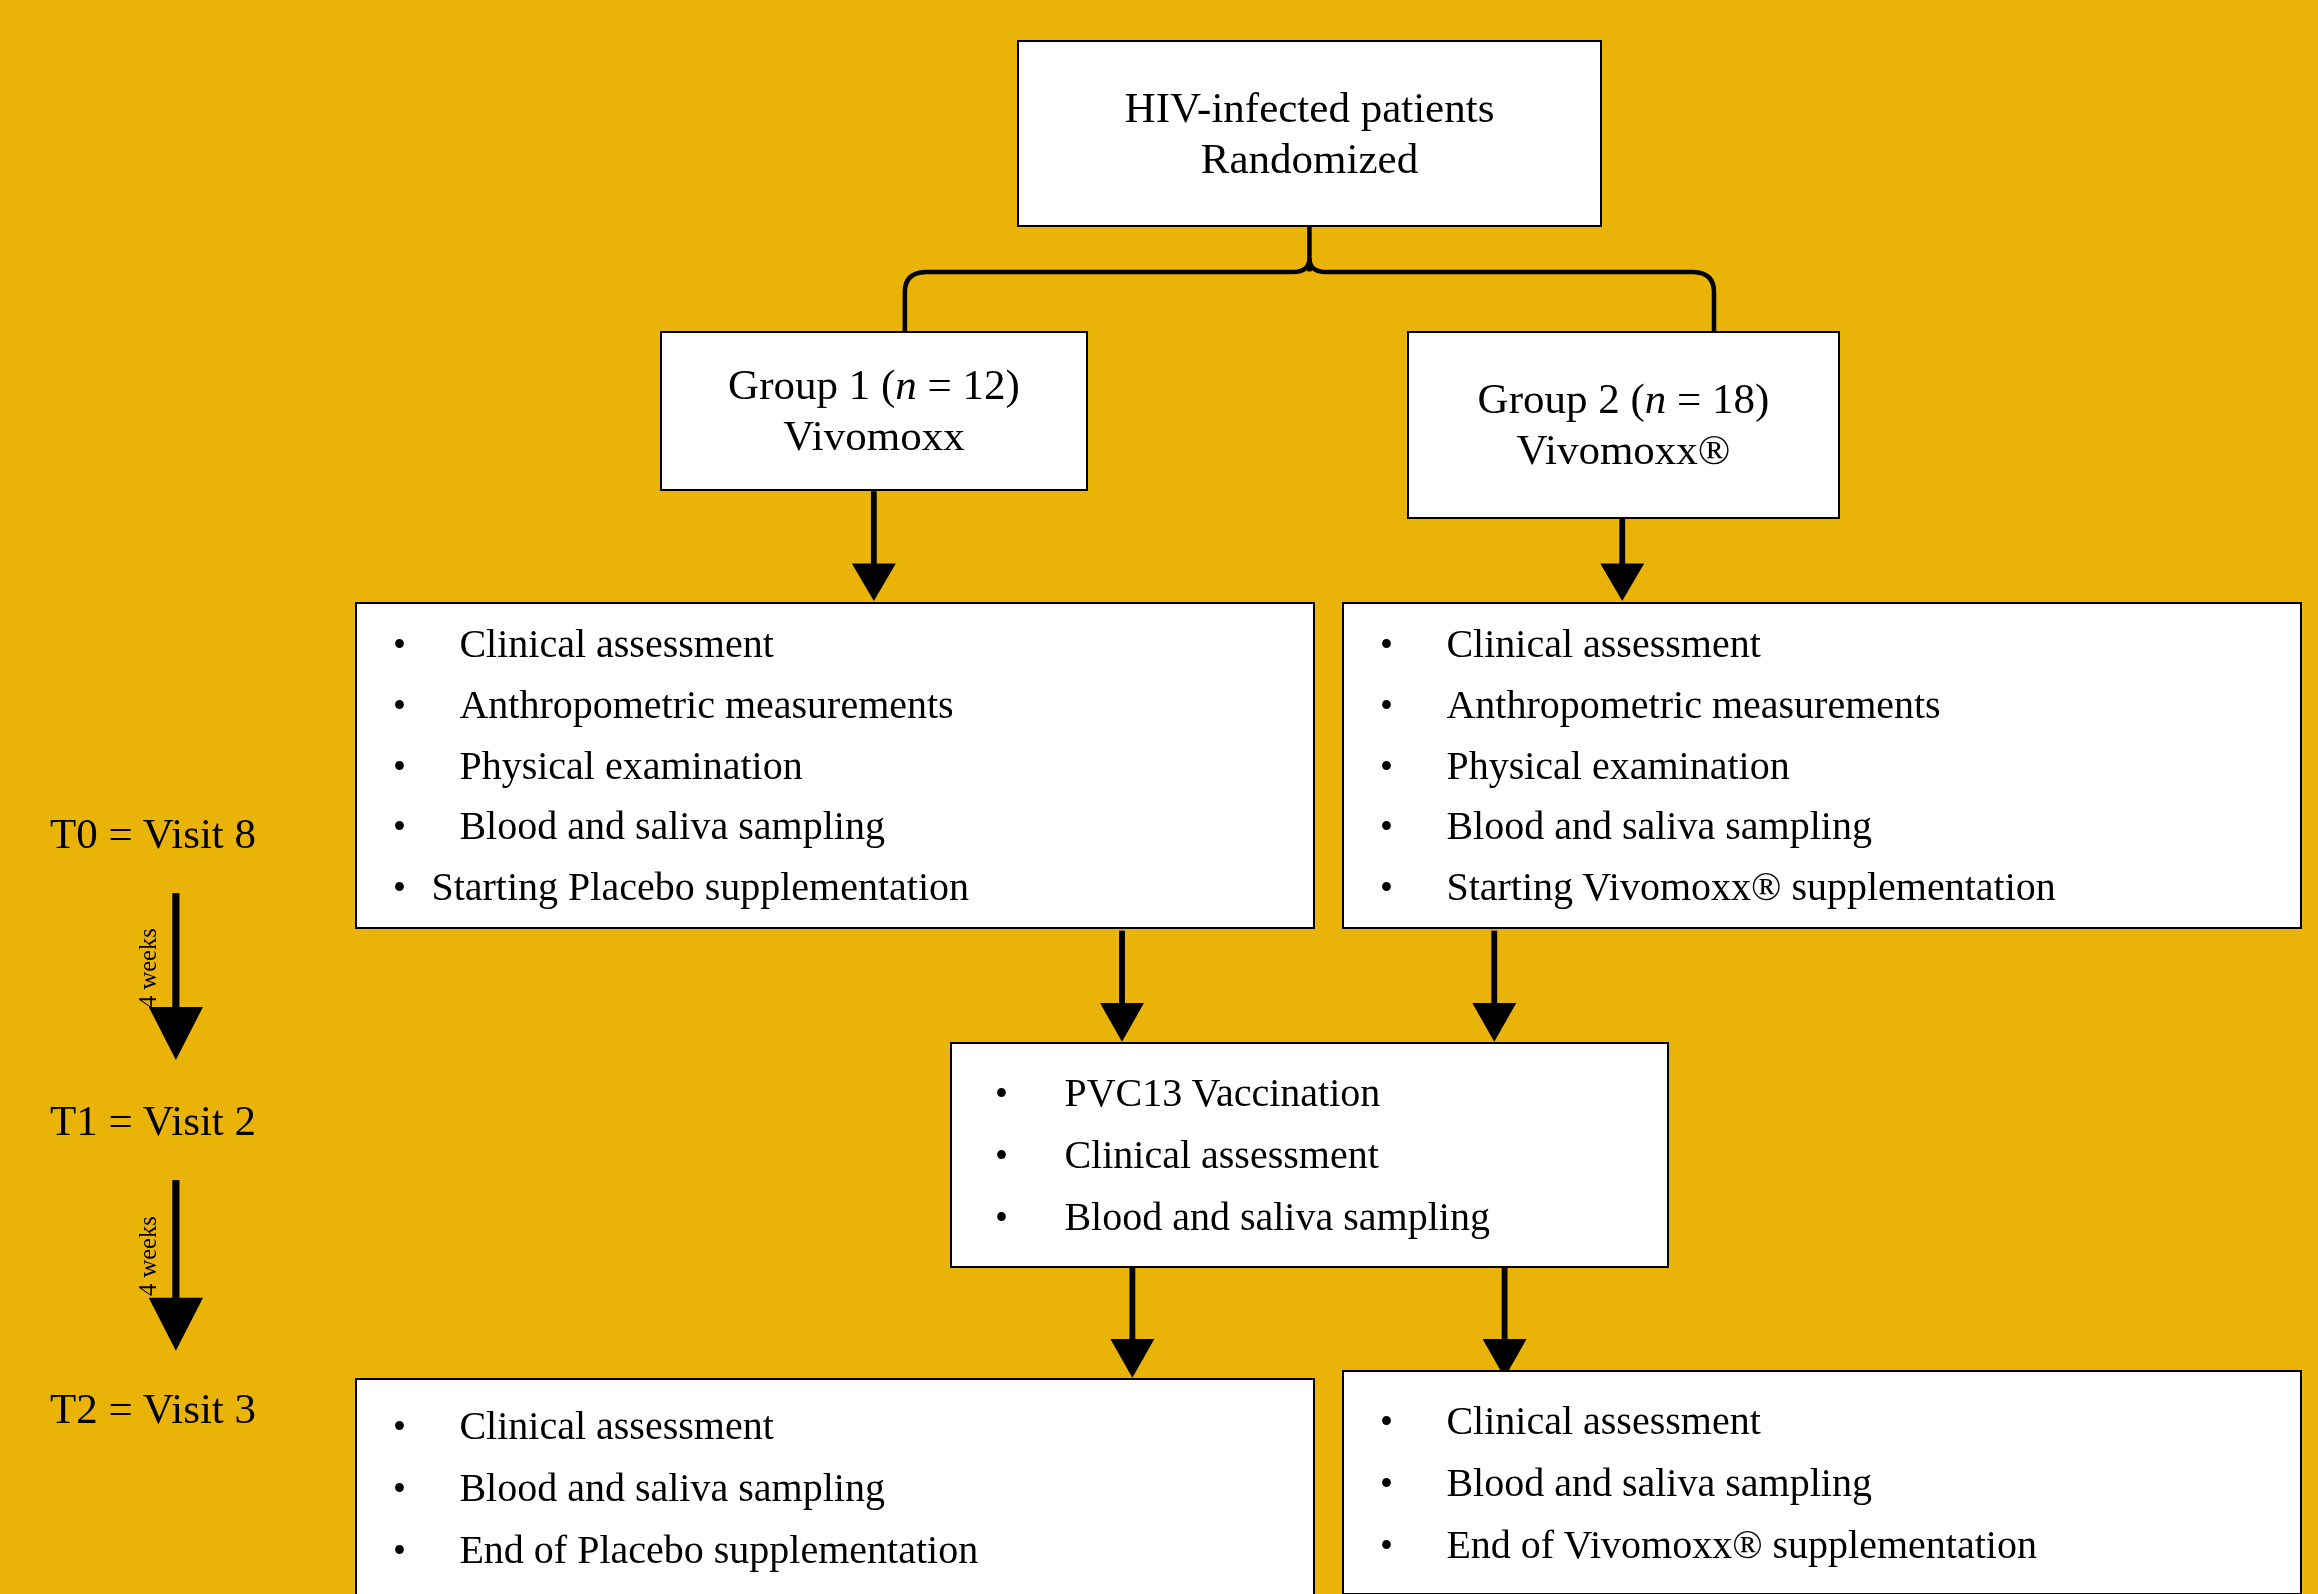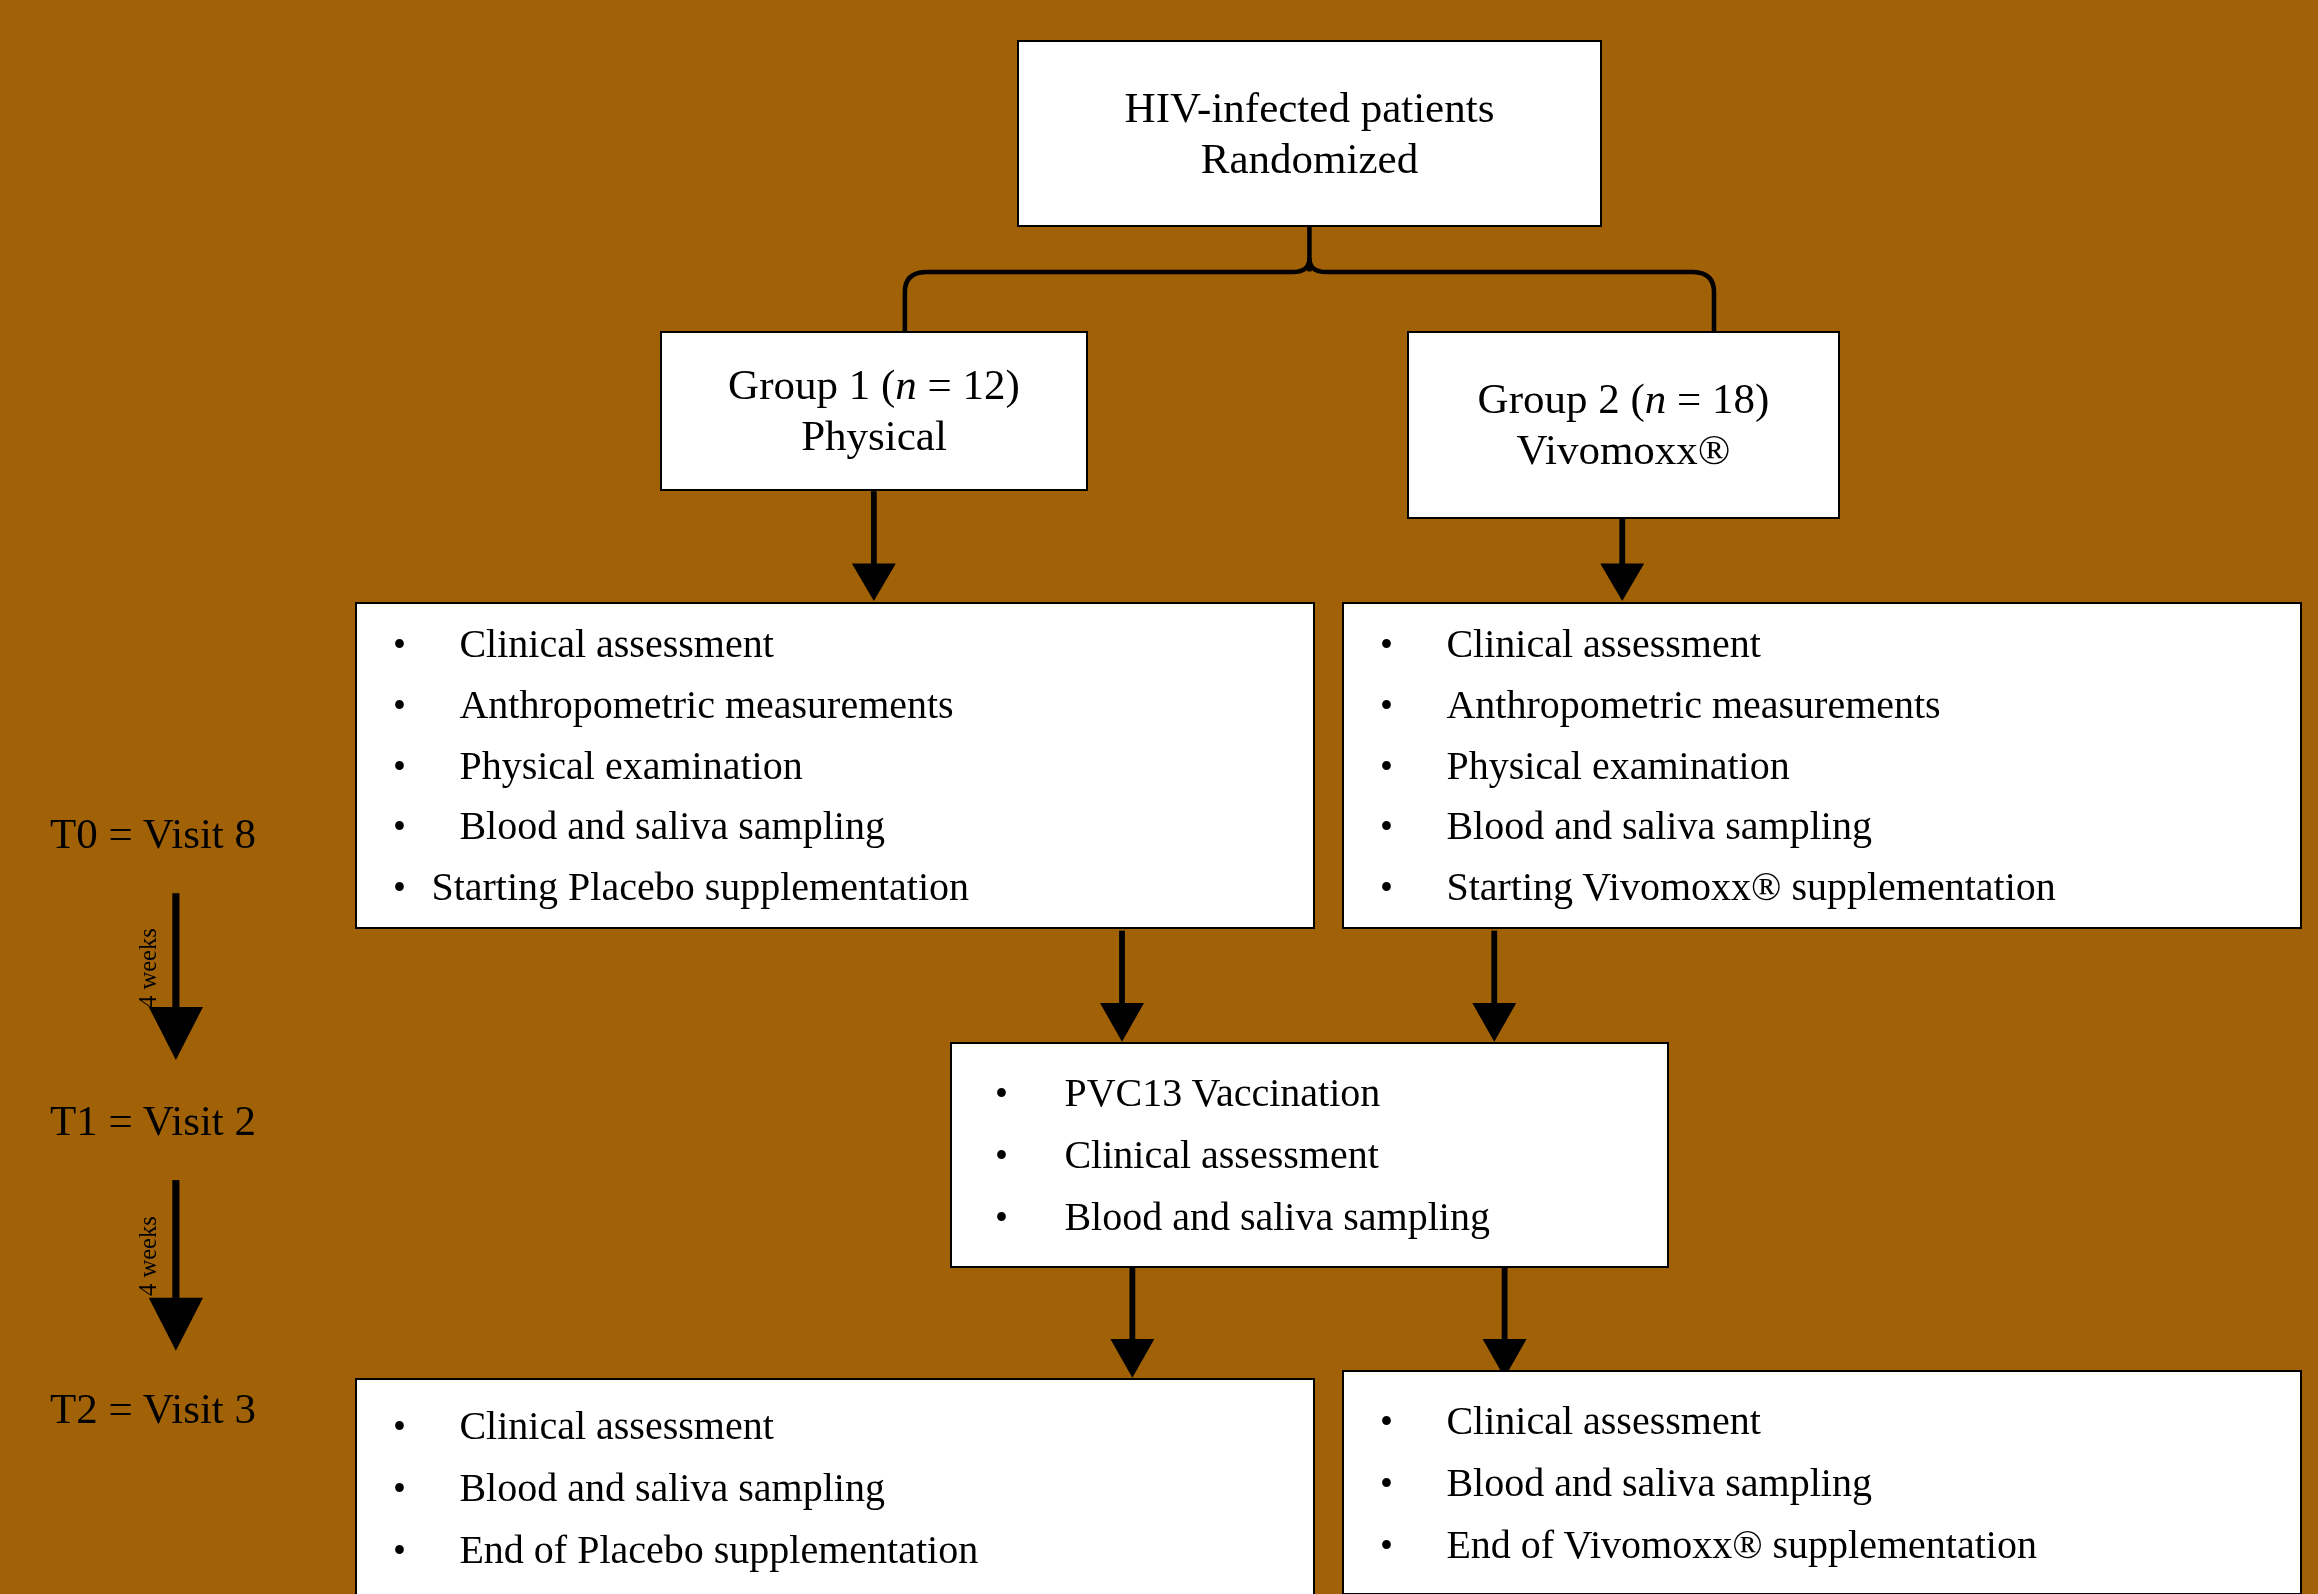--- a/index.html
+++ b/index.html
@@ -4,21 +4,21 @@
 <style>
   html, body {
     margin: 0;
     padding: 0;
     background: #ffffff;
   }
   #page {
     position: relative;
     width: 2319px;
     height: 1595px;
-    background: #a16207;
+    background: #eab308;
     font-family: "Liberation Serif", "DejaVu Serif", serif;
     color: #000000;
     overflow: hidden;
   }
 
   
   .box {
     position: absolute;
     border: 2.6px solid #000000;
     background: #ffffff;
@@ -131,21 +131,21 @@
     <polygon points="230,2008 314,2008 272,2090"></polygon>
   </svg>
 
   <div class="box box-center" style="left:1017px; top:40px; width:585px; height:187px;">
     <div class="box-line">HIV-infected patients</div>
     <div class="box-line">Randomized</div>
   </div>
 
   <div class="box box-center" style="left:660px; top:331px; width:428px; height:160px;">
     <div class="box-line"><span>Group 1 (</span><span class="ital">n</span><span> = 12)</span></div>
-    <div class="box-line">Physical</div>
+    <div class="box-line">Vivomoxx</div>
   </div>
 
   <div class="box box-center" style="left:1407px; top:331px; width:433px; height:188px;">
     <div class="box-line"><span>Group 2 (</span><span class="ital">n</span><span> = 18)</span></div>
     <div class="box-line">Vivomoxx®</div>
   </div>
 
   <div class="bullets" style="left:355px; top:602px; width:960px; height:327px; padding:19.4px 0 19.4px 36px; gap:20.7px;">
     <div class="bullet-row">
       <span class="bullet-dot">•</span>

